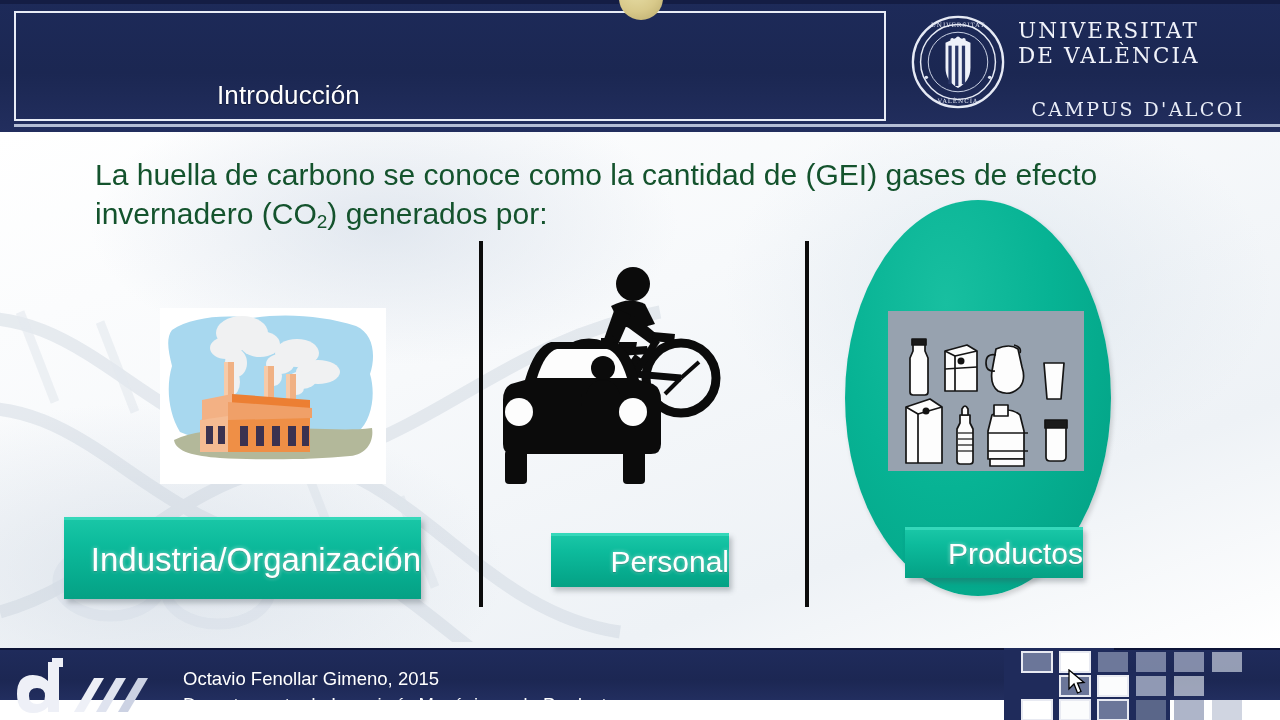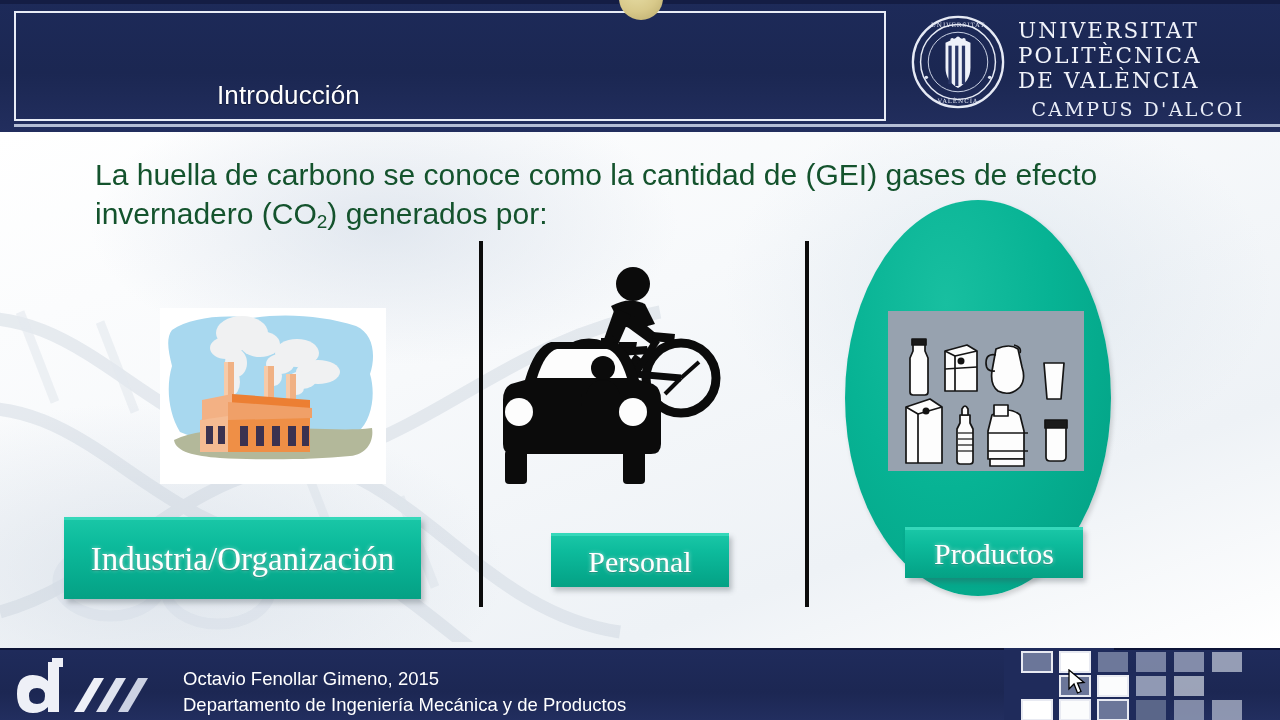--- a/index.html
+++ b/index.html
@@ -97,32 +97,31 @@
   }
   .products-svg { position:absolute; inset:0; width:100%; height:100%; }
 
   
   .chip {
     position:absolute;
     background:linear-gradient(180deg,#19c6a6 0%,#0dbb9c 30%,#06a98c 78%,#05a184 100%);
     border-top:3px solid #35d8ba;
     box-shadow:3px 4px 5px rgba(60,70,80,.30);
     color:#ffffff;
-    display:flex; align-items:center; justify-content:center;
+    display:flex; align-items:center; justify-content:flex-end;
     text-shadow:0 0 4px rgba(255,255,255,.55), 0 1px 1px rgba(0,0,0,.25);
     line-height:1;
-    font-family:Liberation Serif, serif;
   }
   .chip-industria { left:64px; top:517px; width:357px; height:82px; font-size:33px; }
   .chip-personal  { left:551px; top:533px; width:178px; height:54px; font-size:30px; }
   .chip-productos { left:905px; top:527px; width:178px; height:51px; font-size:30px; }
 
   
   .footer {
-    position:absolute; left:0; top:648px; width:1280px; height:72px;
+    position:absolute; left:0; top:648px; width:1280px; height:52px;
     background:linear-gradient(180deg,#1f2b5b 0%,#1c2753 60%,#222e5f 100%);
     border-top:2px solid #0d1437;
   }
   .dimm { position:absolute; left:14px; top:8px; width:150px; height:58px; }
   .foot-lines {
     position:absolute; left:183px; top:16px;
     color:#ffffff; font-size:18.5px; line-height:26px;
   }
   .tiles { position:absolute; left:1004px; top:648px; width:276px; height:72px; }
   .cursor { position:absolute; left:1068px; top:669px; width:18px; height:26px; }
@@ -183,21 +182,20 @@
           <text x="50" y="14" text-anchor="middle">UNIVERSITAT</text>
           <text x="50" y="93" text-anchor="middle">VALÈNCIA</text>
         </g>
         <g fill="#dfe5f2">
           <circle cx="17" cy="66" r="1.8"></circle>
             <circle cx="83" cy="66" r="1.8"></circle>
         </g>
       </svg>
       <div class="upv-words">
         <div>UNIVERSITAT</div>
-        <div>POLITÈCNICA</div>
         <div>DE VALÈNCIA</div>
       </div>
       <div class="upv-campus">CAMPUS D'ALCOI</div>
     </div>
   </div>
 
   <div class="bodytext">
     <span>La huella de carbono se conoce como la cantidad de (GEI) gases de efecto invernadero (CO</span><sub>2</sub><span>) generados por:</span>
   </div>
 

